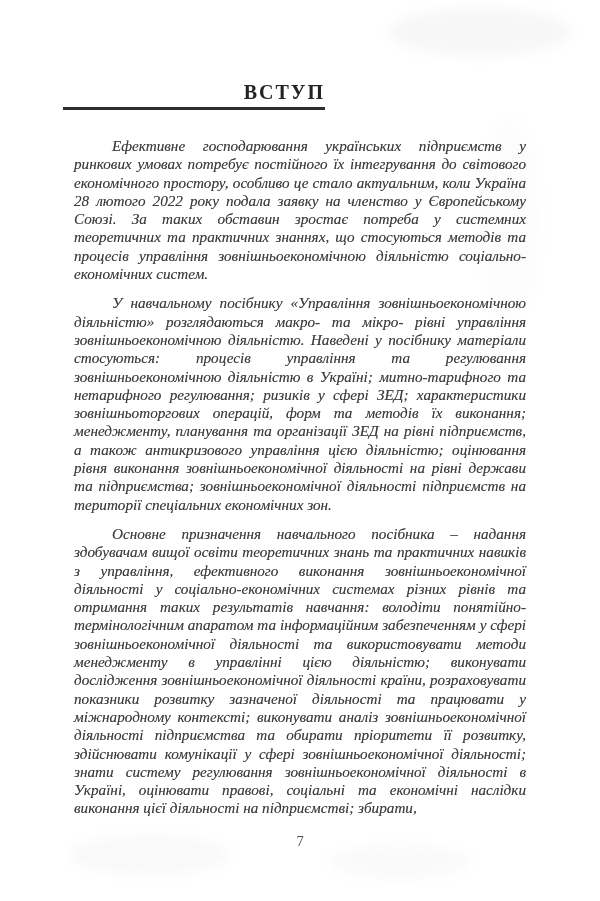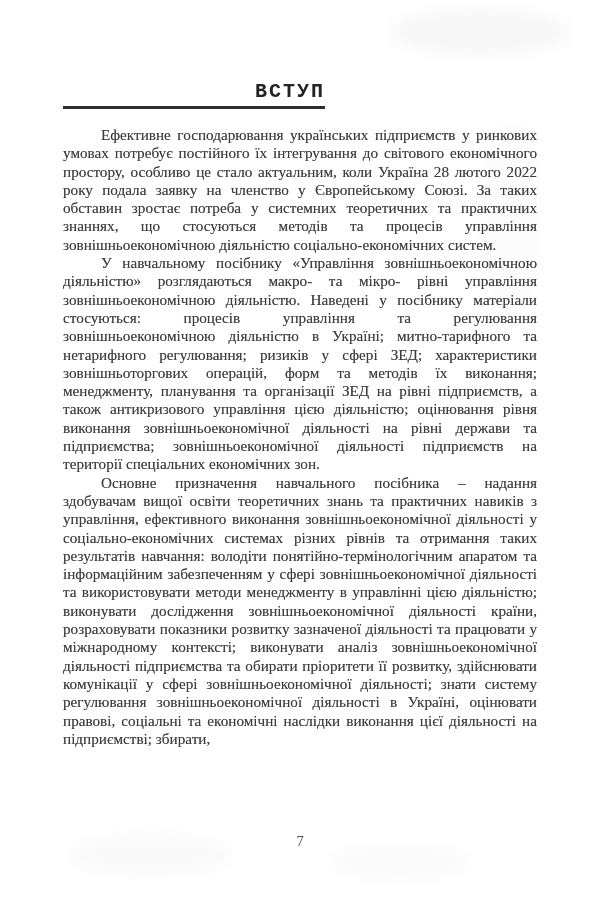--- a/index.html
+++ b/index.html
@@ -33,41 +33,42 @@
     left: 63px;
     top: 82px;
     width: 262px;
     text-align: right;
     border-bottom: 3px solid #2e2e2e;
     padding-bottom: 4px;
   }
   .heading-wrap h1 {
     margin: 0;
     display: inline-block;
-    font-family: Liberation Mono, monospace;
+    font-family: Liberation Serif, serif;
     font-weight: bold;
     font-size: 20px;
     letter-spacing: 2px;
     color: #232323;
     line-height: 1;
   }
   .body-text {
     position: absolute;
     left: 63px;
     width: 474px;
     top: 126px;
     text-align: justify;
     font-size: 15.2px;
     line-height: 18.3px;
     color: #3d3d3d;
     text-shadow: 0 0 0.5px rgba(60,60,60,0.55);
   }
   .body-text p {
-    margin: 0;
+    margin: 11px;
     text-indent: 38px;
+    font-style: italic;
   }
   .page-number {
     position: absolute;
     left: 0;
     right: 0;
     top: 833px;
     text-align: center;
     font-size: 14.5px;
     color: #4a4a4a;
   }

